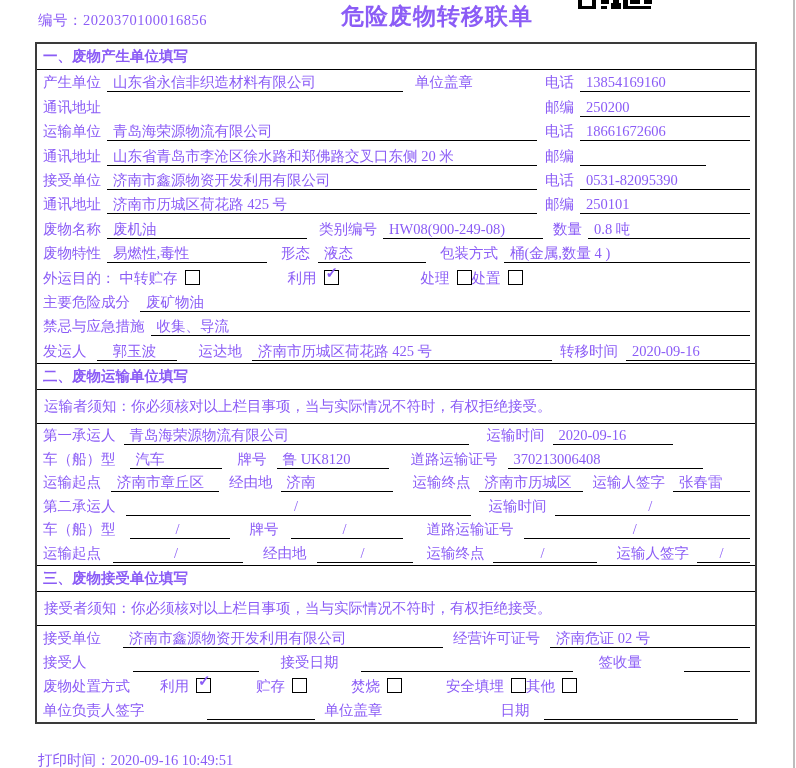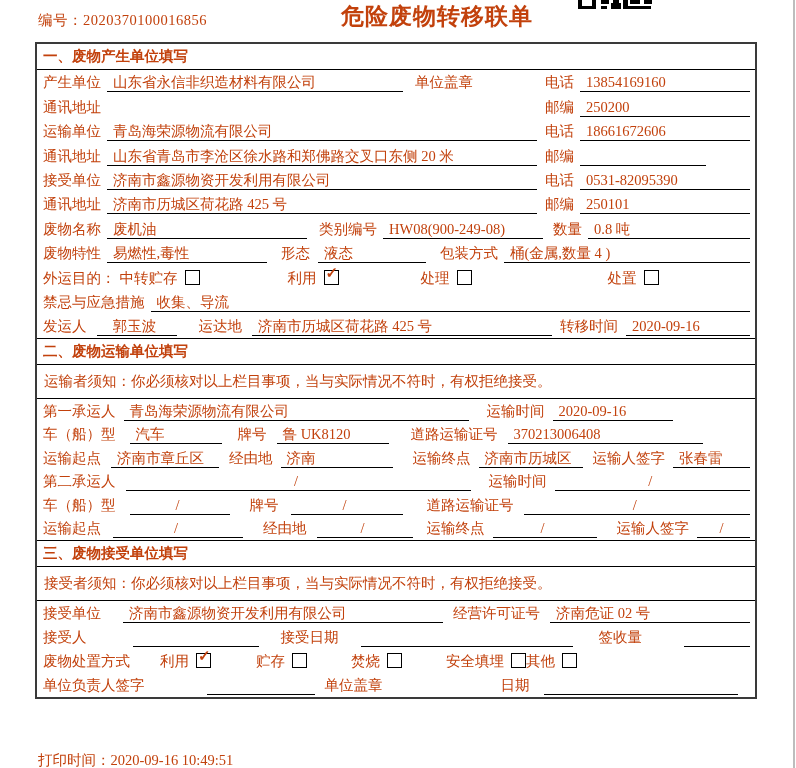--- a/index.html
+++ b/index.html
@@ -1,16 +1,16 @@
 <!DOCTYPE html>
 <html><head>
 <meta charset="utf-8">
 <style>
   html,body{margin:0;padding:0;background:#ffffff;}
-  .page{position:relative;width:796px;height:768px;background:#fff;color:#c2410c;
+  .page{position:relative;width:796px;height:768px;background:#fff;color:#8b5cf6;
         font-family:"Liberation Serif","DejaVu Serif",serif;font-size:14.5px;overflow:hidden;}
   .doc-no{position:absolute;left:38px;top:11px;font-size:14.5px;letter-spacing:.5px;}
   .doc-title{position:absolute;left:120px;top:1px;width:634px;text-align:center;
              font-size:23px;font-weight:bold;letter-spacing:1px;}
   .qr{position:absolute;left:578px;top:0;}
   .edge{position:absolute;right:1px;top:0;width:2px;height:768px;background:#bdbdbd;}
   .box{position:absolute;left:35px;top:42px;width:722px;border:2px solid #3a3a3a;box-sizing:border-box;background:#fff;}
   .st{height:26px;line-height:25px;font-weight:bold;border-bottom:1px solid #000;
       padding-left:6px;font-size:14.5px;box-sizing:border-box;}
   .st2{border-top:1px solid #000;height:27px;}
@@ -151,28 +151,32 @@
         <span class="cb">
             <i class="mk">✓</i>
           </span>
       </span>
       <span class="cbi" style="margin-left:82px">
         <span class="lbl">处理</span>
         <span class="cb">
             <i class="mk"></i>
           </span>
       </span>
-      <span class="cbi" style="margin-left:136px">
+      <span class="cbi" style="">
         <span class="lbl">处置</span>
         <span class="cb">
             <i class="mk"></i>
           </span>
       </span>
     </div>
 
+    <div class="row r1">
+      <span class="lbl">主要危险成分</span>
+      <span class="val fill" style="margin-left:10px">废矿物油</span>
+    </div>
 
     <div class="row r1">
       <span class="lbl">禁忌与应急措施</span>
       <span class="val fill" style="">收集、导流</span>
     </div>
 
 
     <div class="row r1">
       <span class="lbl">发运人</span>
       <span class="val ctr" style="width:80px;margin-left:10px">郭玉波</span>

